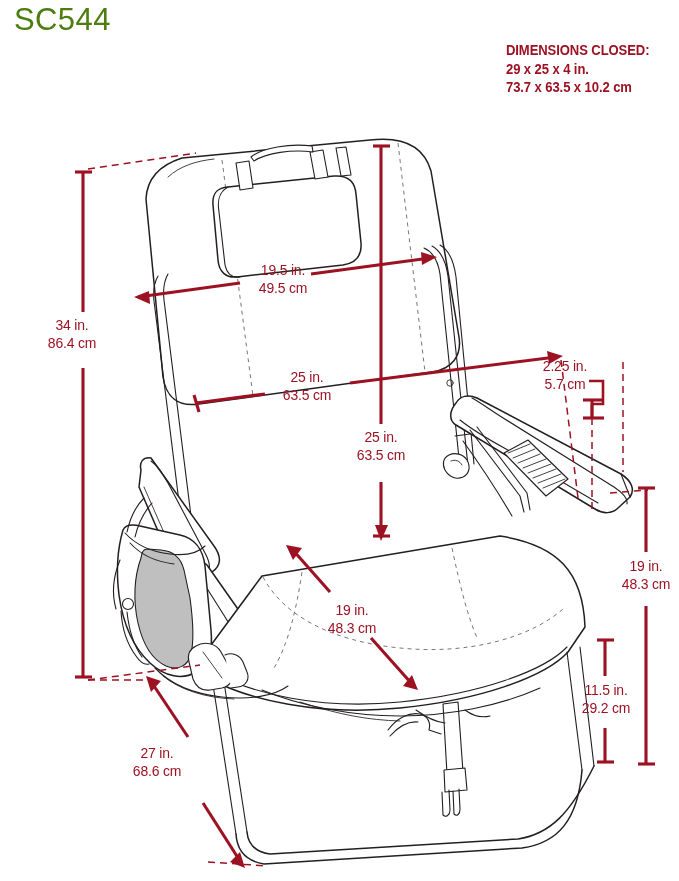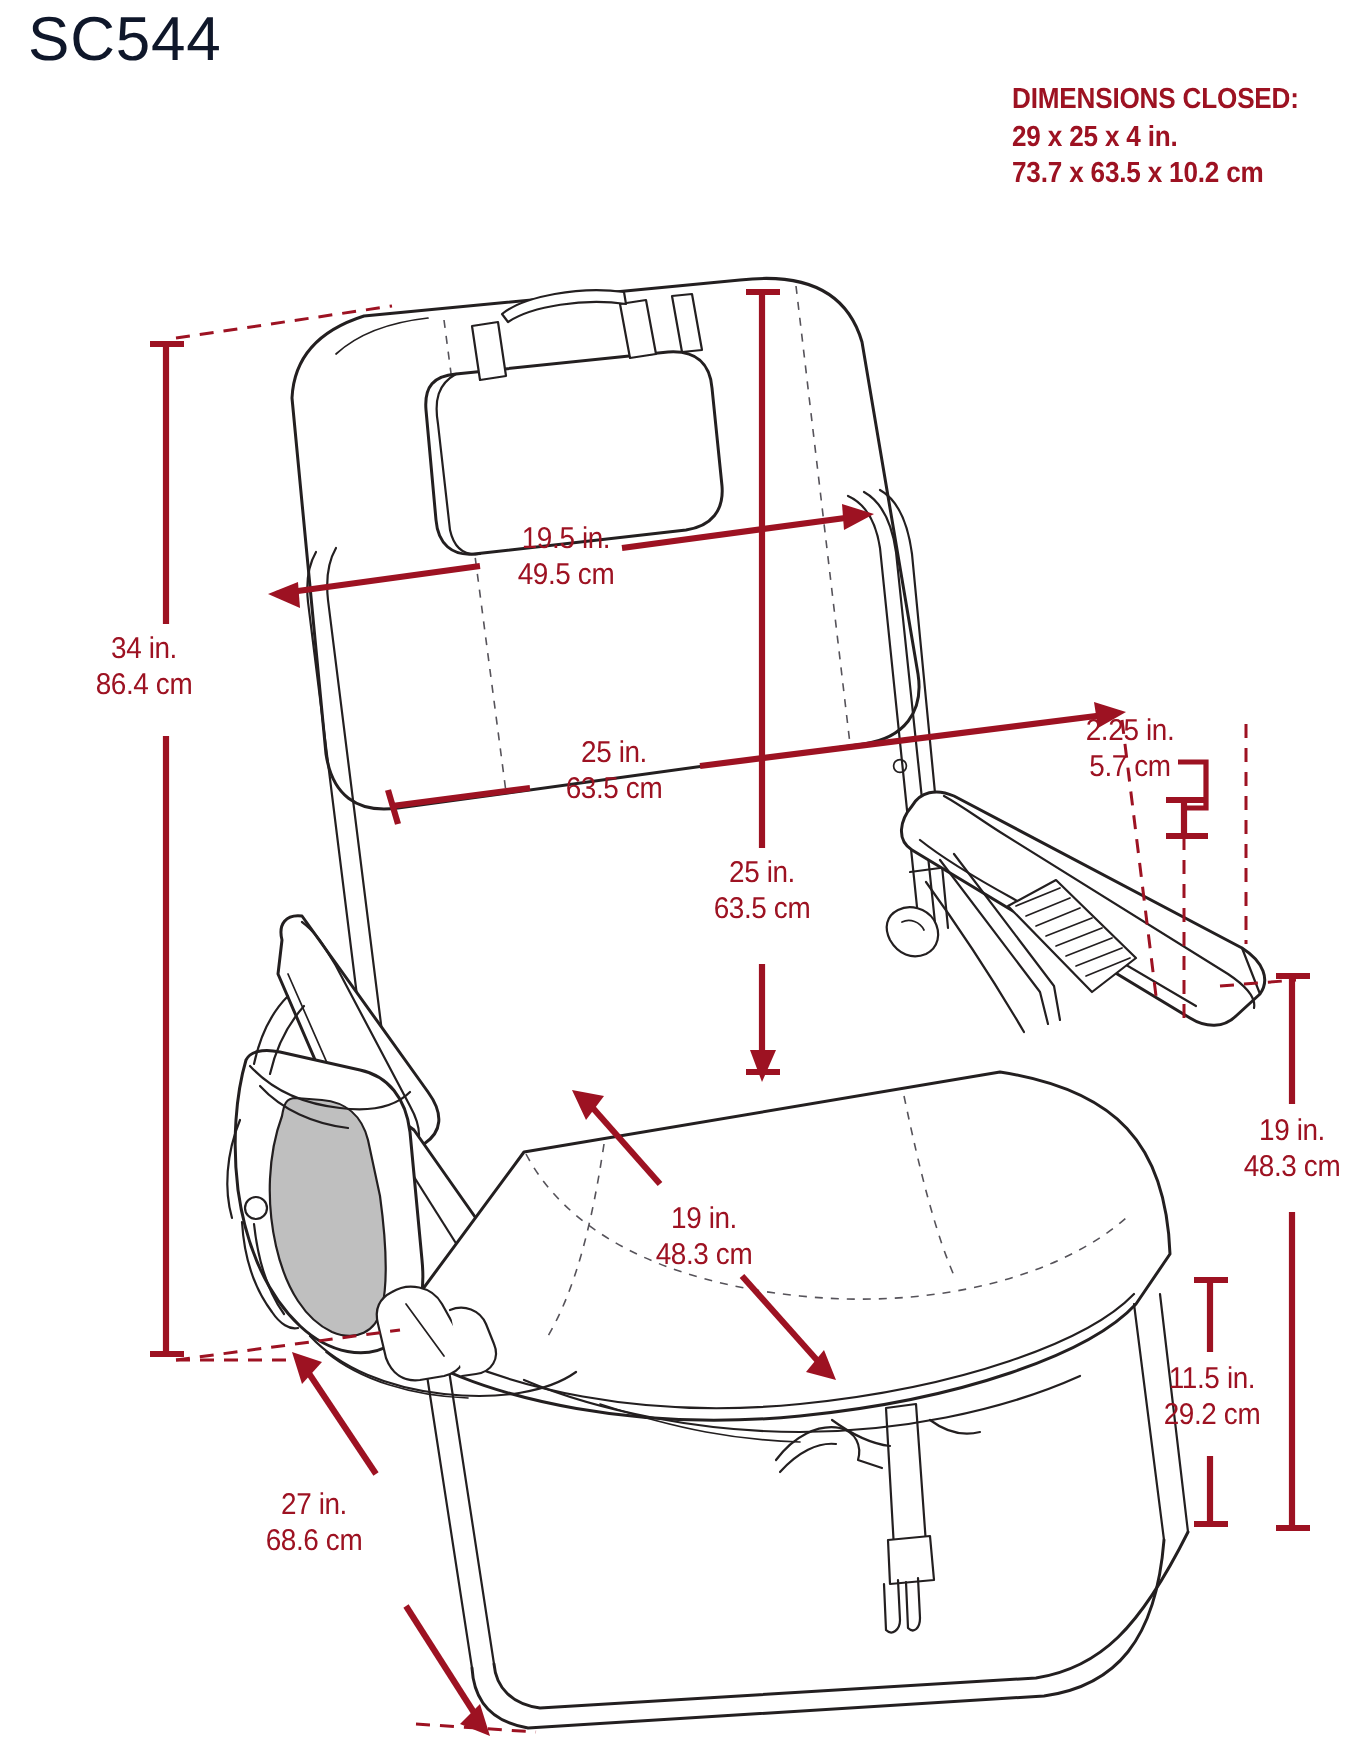--- a/index.html
+++ b/index.html
@@ -25,21 +25,21 @@
   }
 
   
   #model-title {
     position: absolute;
     left: 14px;
     top: 2px;
     font-size: 31px;
     font-weight: 400;
     letter-spacing: 0.4px;
-    color: #0f172a;
+    color: #4d7c0f;
     font-family: "Liberation Sans", sans-serif;
   }
 
   
   #closed-dims {
     position: absolute;
     left: 506px;
     top: 41px;
     color: #9d1222;
     font-family: "Liberation Sans", sans-serif;

